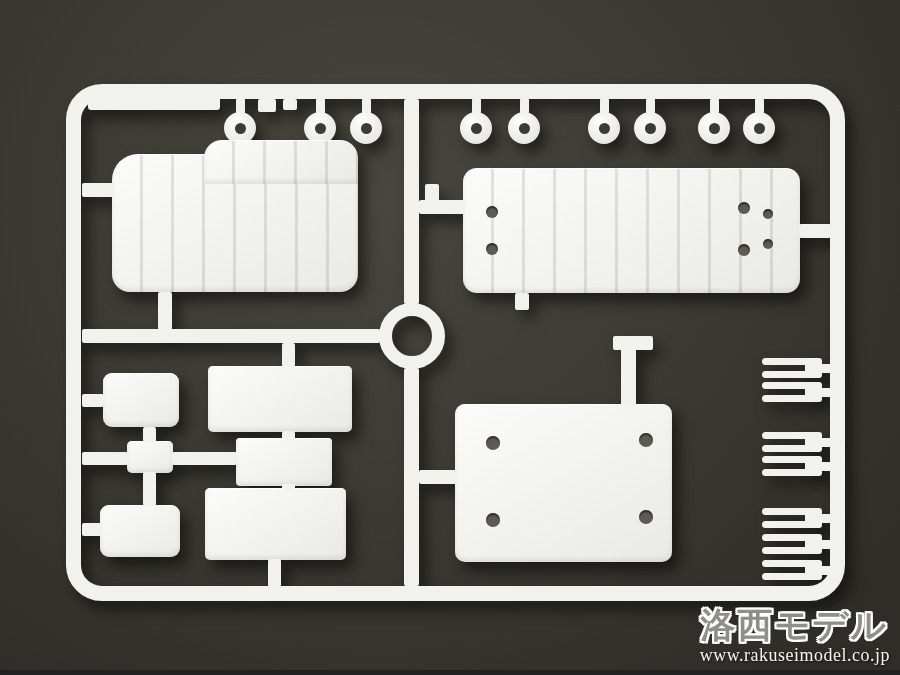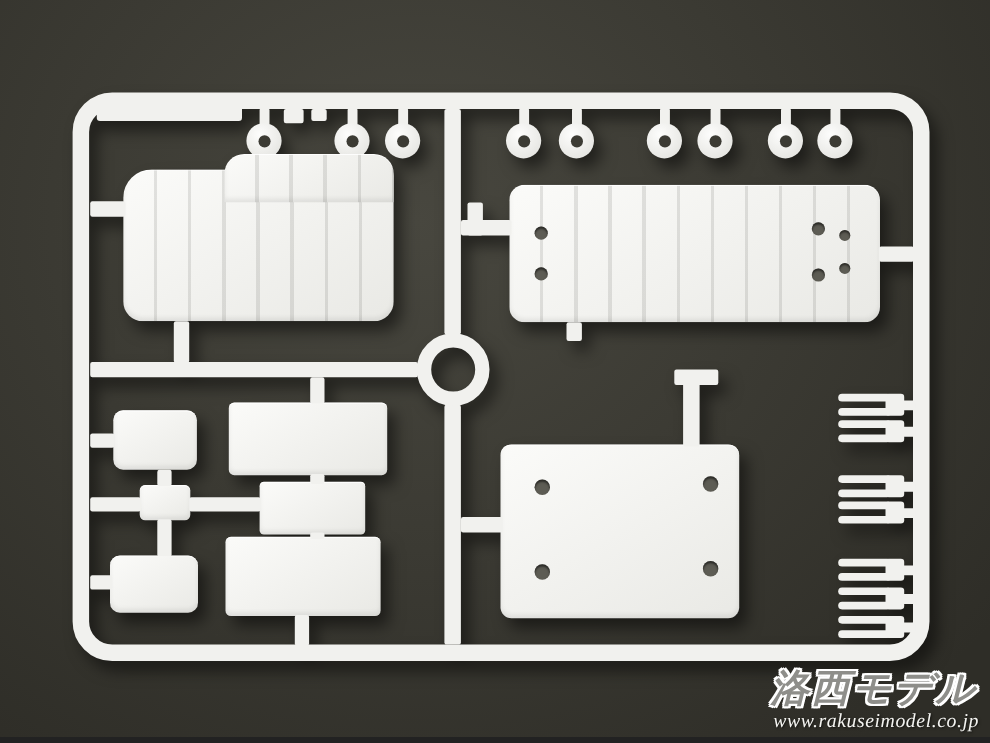--- a/index.html
+++ b/index.html
@@ -8,21 +8,20 @@
     --c-sprue:#f1f1ee;
     --c-hole:#3c3b34;
     --c-hole-soft:#5d5c54;
     --c-wm:#8e8e8a;
   }
   html,body{margin:0;padding:0;background:#222;}
   .photo{
     position:relative;width:900px;height:670px;overflow:hidden;
     background:radial-gradient(ellipse at 42% 30%, var(--c-bg) 0%, var(--c-bg2) 90%);
     font-family:"DejaVu Sans",sans-serif;
-    font-style:italic;
   }
   .sprue{position:absolute;inset:0;filter:drop-shadow(7px 9px 7px rgba(0,0,0,0.5));}
   .runner{position:absolute;background:var(--c-sprue);border-radius:2px;}
   .frame{
     position:absolute;left:66px;top:84px;width:779px;height:517px;
     border:15px solid var(--c-sprue);border-radius:36px;box-sizing:border-box;
   }
   .part{
     position:absolute;
     background:linear-gradient(150deg,#fbfbf9 0%,#e9e9e5 100%);

